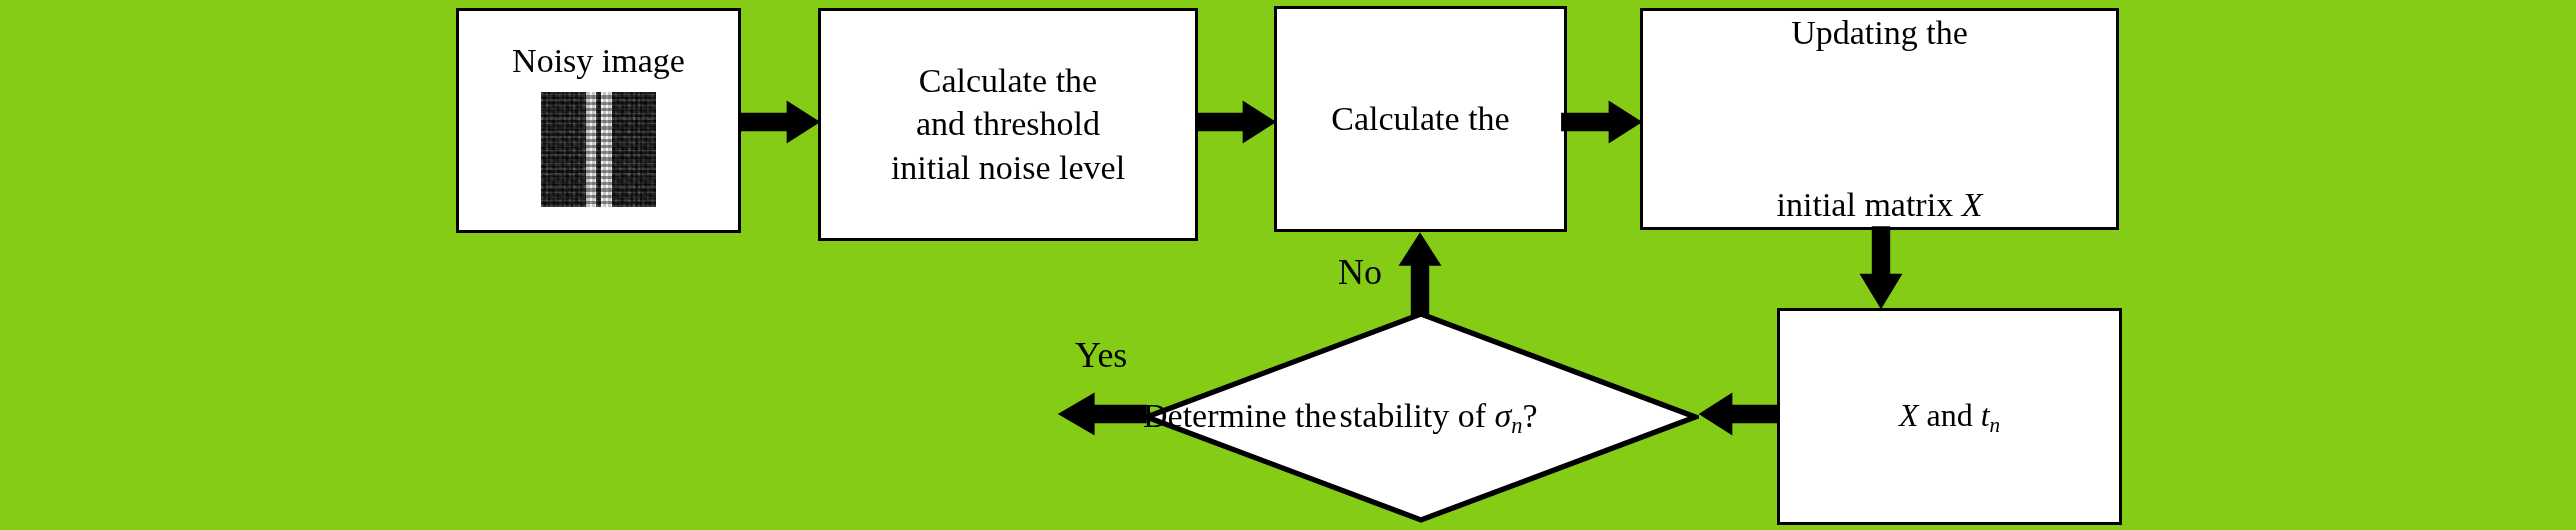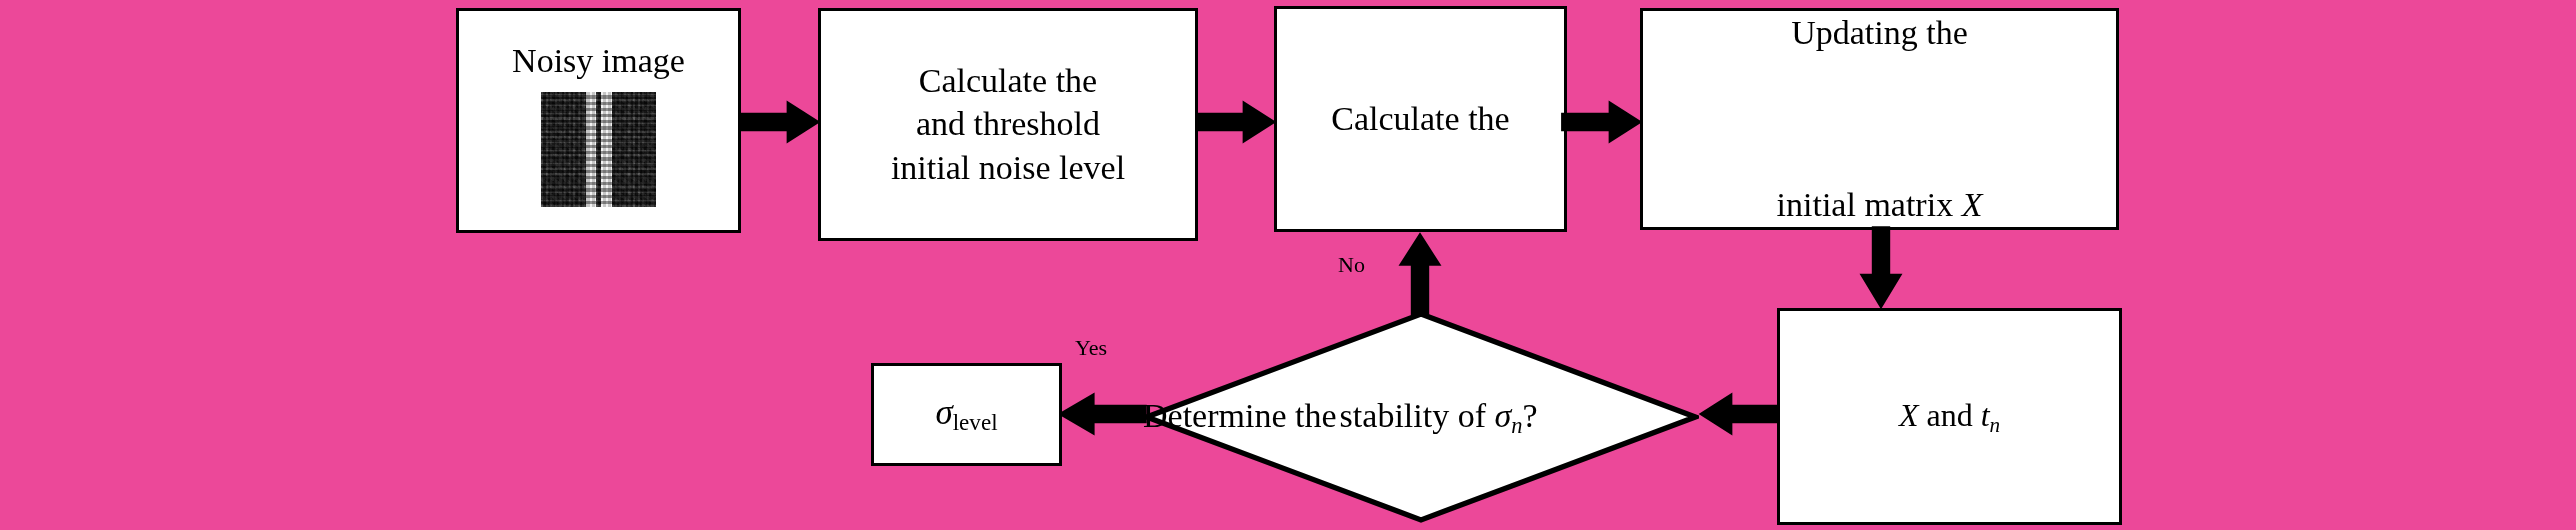--- a/index.html
+++ b/index.html
@@ -4,21 +4,21 @@
 <style>
   html, body {
     margin: 0;
     padding: 0;
     background: #ffffff;
   }
   #canvas {
     position: relative;
     width: 2576px;
     height: 530px;
-    background: #ec4899;
+    background: #84cc16;
     font-family: "Liberation Serif", "DejaVu Serif", serif;
     color: #000000;
     overflow: hidden;
   }
   .node {
     position: absolute;
     box-sizing: border-box;
     border: 3.8px solid #000000;
     background: #ffffff;
     display: flex;
@@ -97,21 +97,21 @@
     transform: translateY(-50%);
     text-align: left;
     line-height: 1.30;
   }
 
   
   .arrow { position: absolute; }
 
   .edge-label {
     position: absolute;
-    font-size: 22px;
+    font-size: 36px;
     line-height: 1;
     white-space: nowrap;
   }
 </style>
 </head>
 <body>
 
 <div id="canvas">
 
   <div class="node" id="node-noisy-image" style="left:456px; top:7.7px; width:285px; height:225px; padding-top:6.2px;">
@@ -176,18 +176,15 @@
   <svg class="arrow" style="left:1397px; top:229px; width:46px; height:86px;" viewBox="0 0 60 112">
     <path d="M18,112 L18,48 L2,48 L30,4 L58,48 L42,48 L42,112 Z" fill="#000"></path>
   </svg>
   <span class="edge-label" style="left:1338px; top:254px;">No</span>
 
   <svg class="arrow" style="left:1056px; top:391px; width:91px; height:46px;" viewBox="0 0 118 60">
     <path d="M118,18 L50,18 L50,2 L2,30 L50,58 L50,42 L118,42 Z" fill="#000"></path>
   </svg>
   <span class="edge-label" style="left:1075px; top:337px;">Yes</span>
 
-  <div class="node" id="node-sigma-level" style="left:871px; top:363px; width:191px; height:103px;">
-    <span class="line t-46"><span class="it">σ</span><span class="sub-up">level</span></span>
-  </div>
 
 </div>
 
 
 </body></html>

